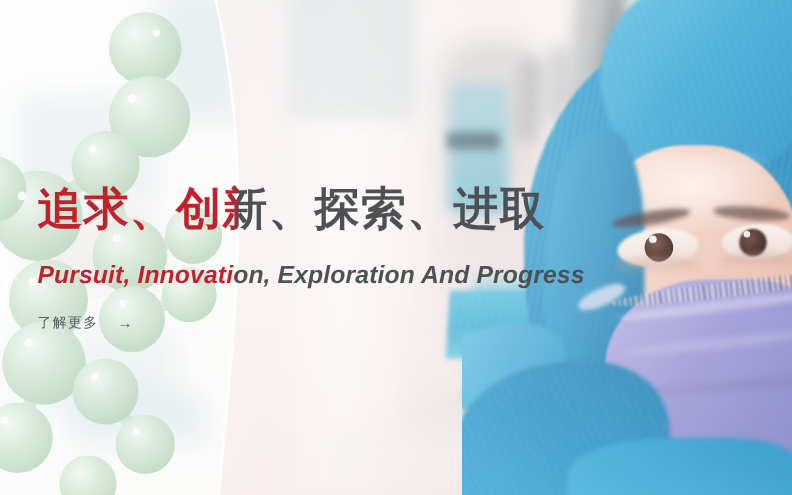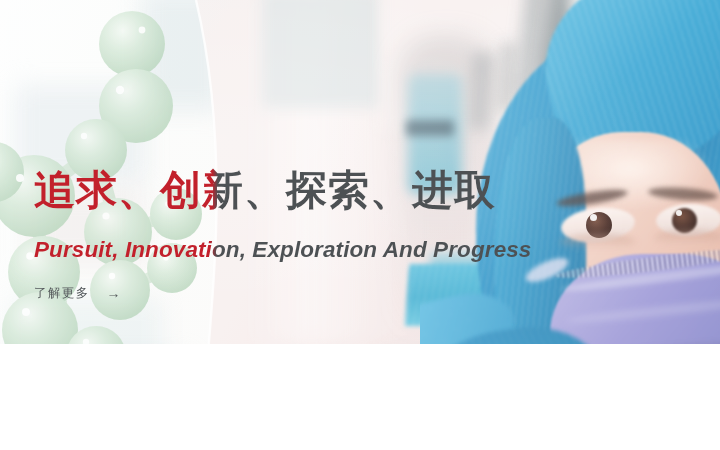--- a/index.html
+++ b/index.html
@@ -2,21 +2,21 @@
 <html><head>
 <meta charset="utf-8">
 <title>Hero Banner</title>
 <style>
   * { margin:0; padding:0; box-sizing:border-box; }
   html,body { width:720px; height:450px; overflow:hidden; background:#fff; }
   body { font-family:"Liberation Sans","DejaVu Sans",sans-serif; }
 
   #banner {
     position:relative;
-    width:720px; height:344px;
+    width:720px; height:450px;
     overflow:hidden;
     background:#f2e7e6;
   }
 
   
   .photo { position:absolute; inset:0; overflow:hidden; }
 
   
   .bg-base {
     position:absolute; inset:0;

